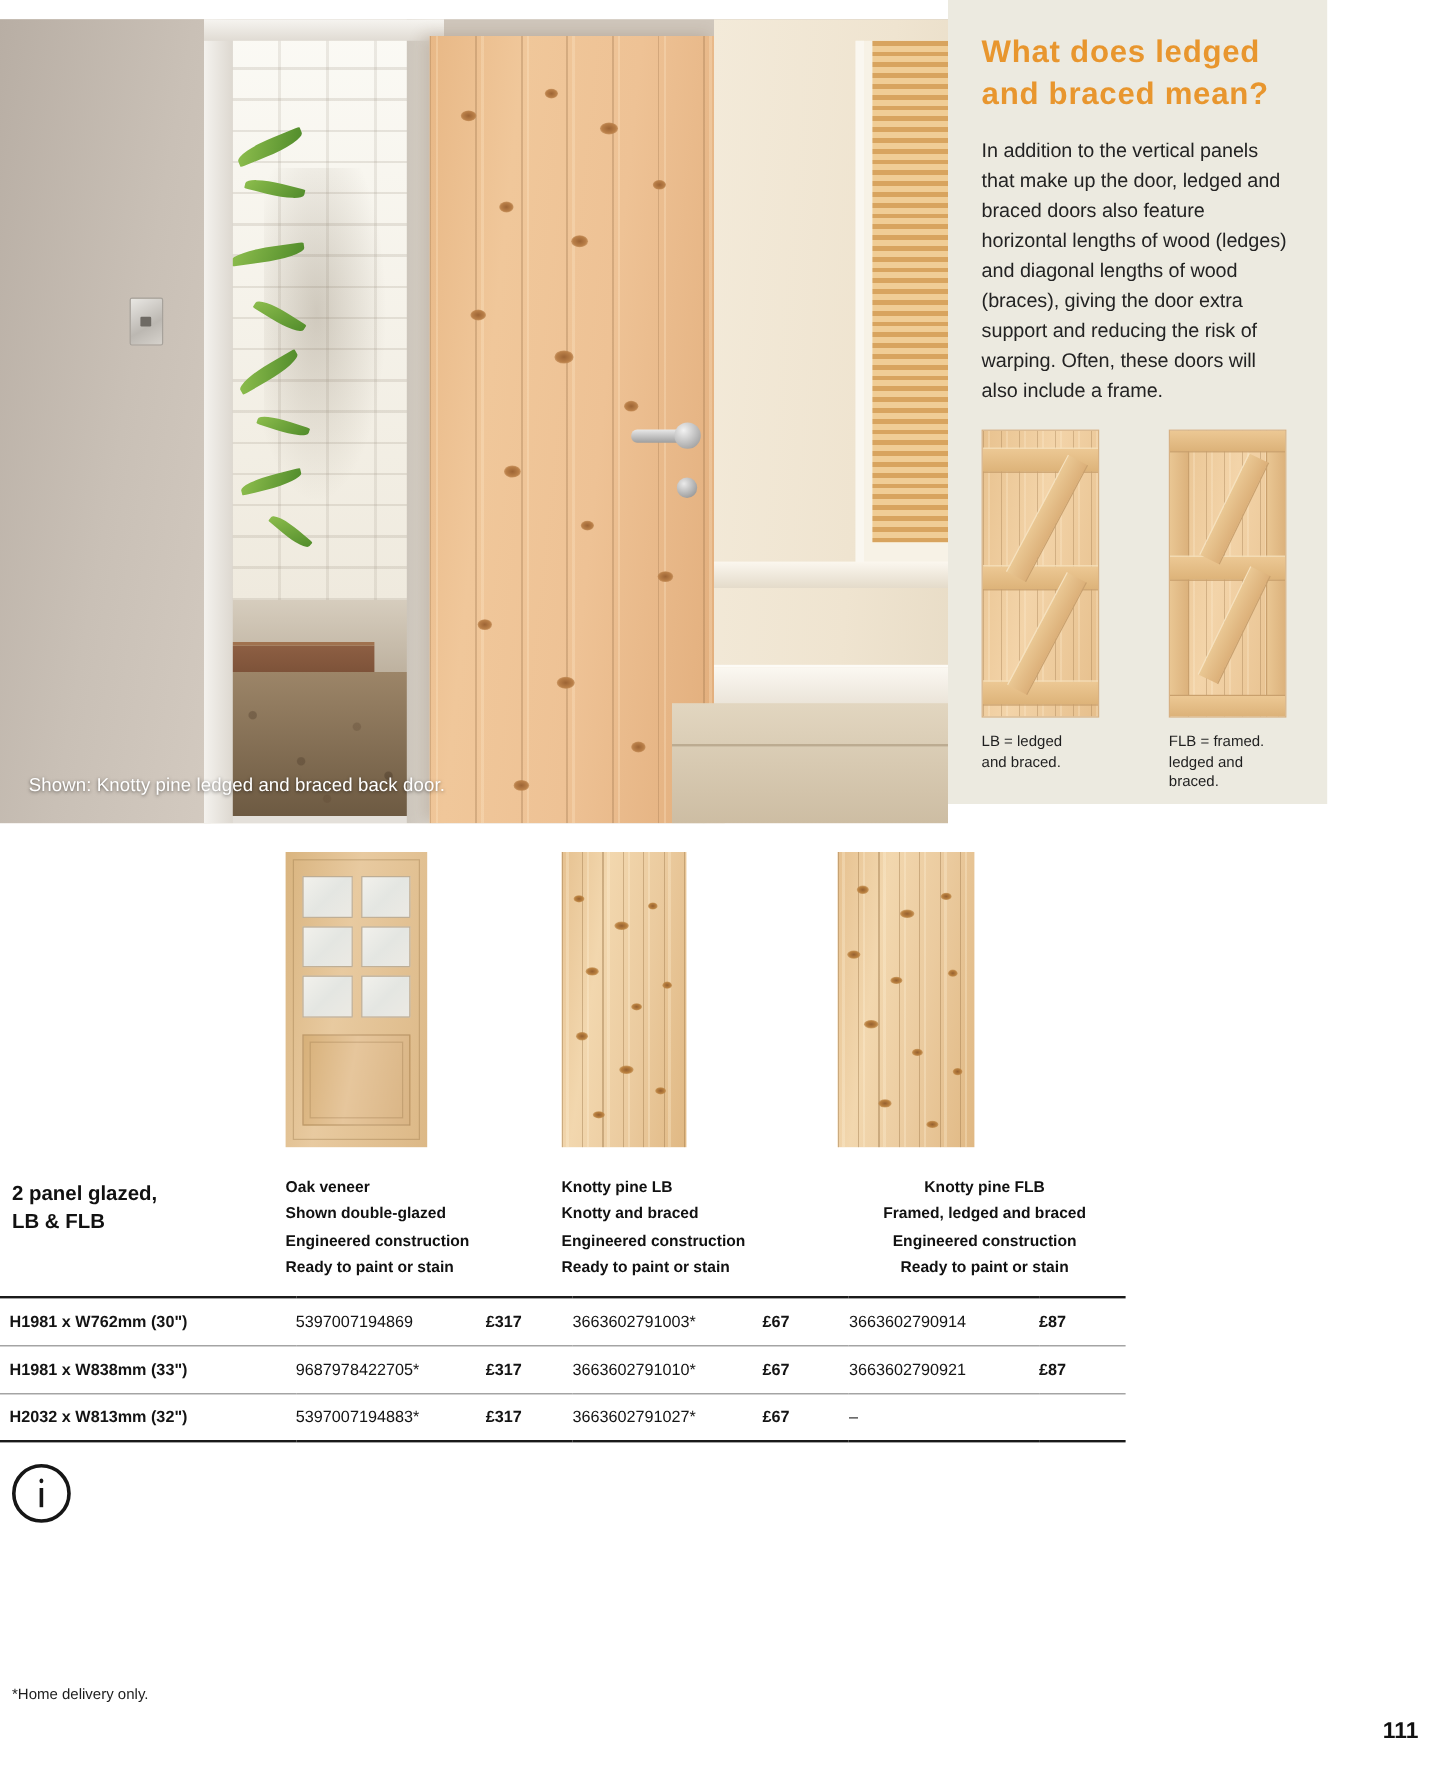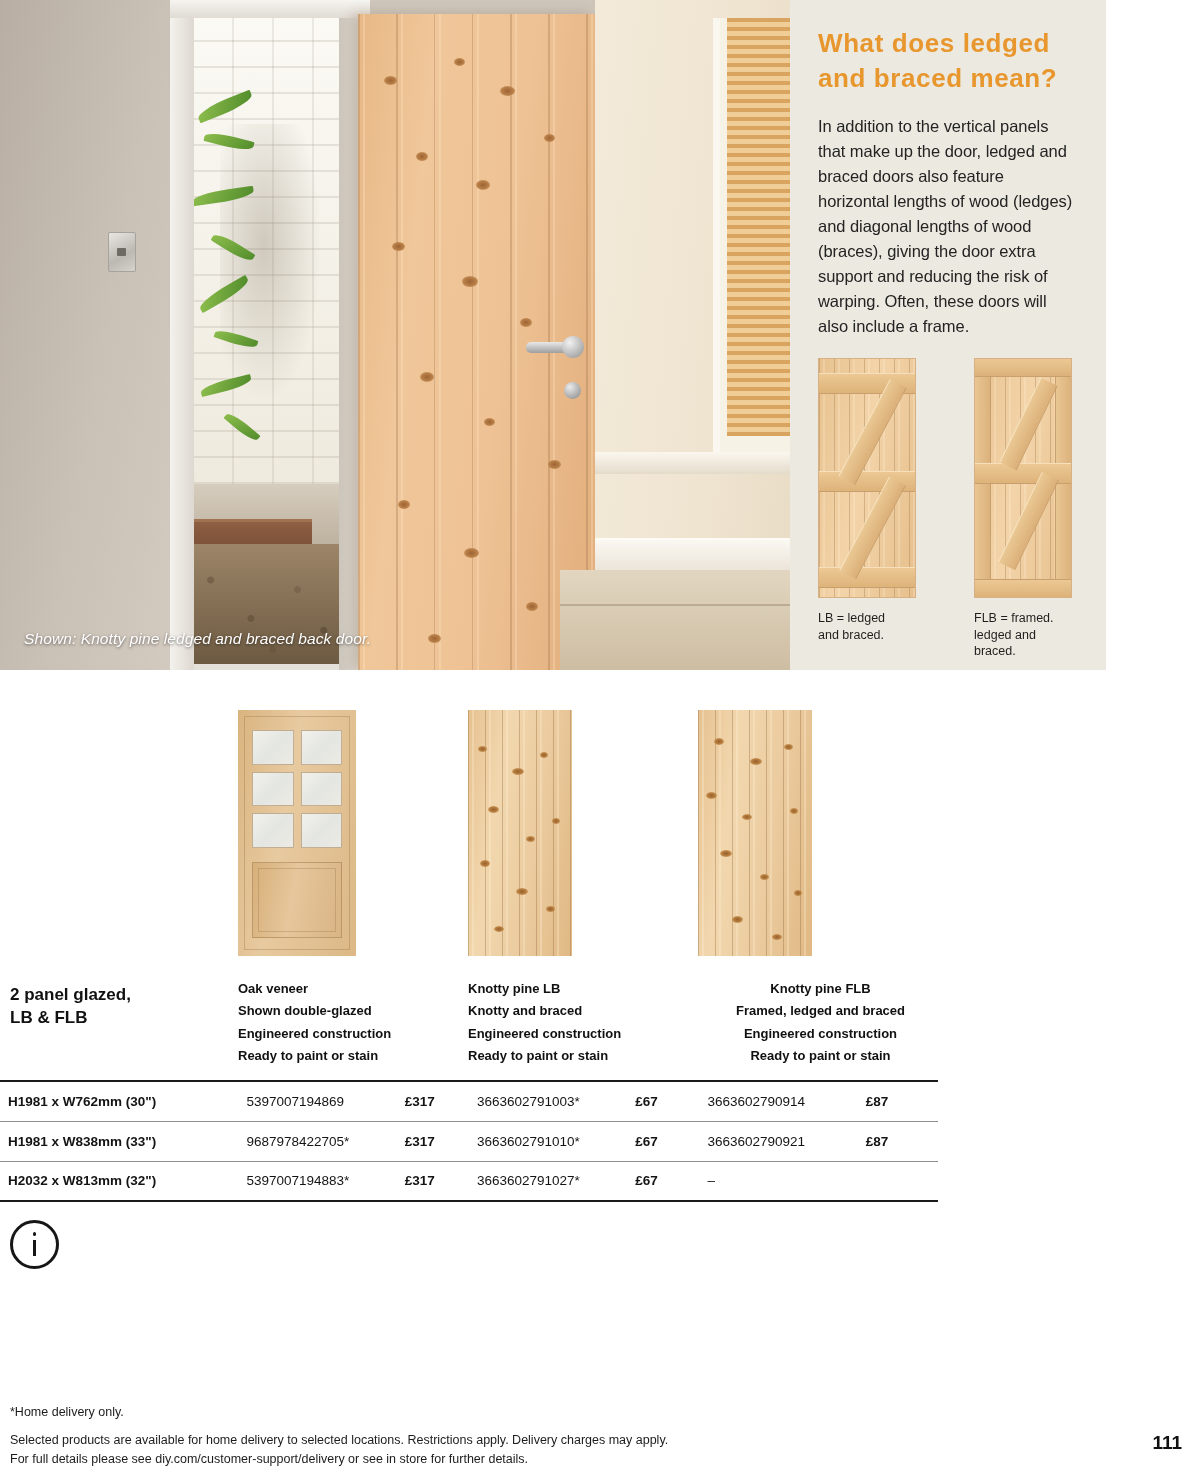--- a/index.html
+++ b/index.html
@@ -20,25 +20,24 @@
   .top-section {
     position: absolute;
     left: 0; top: 0;
     width: 1200px;
     height: 670px;
   }
 
   
   .hero-photo {
     position: absolute;
-    left: 0; top: 0;
+    left: 0; top: 16px;
     width: 790px; height: 670px;
     overflow: hidden;
     background: #cfc6bb;
-    font-style: italic;
   }
   
   .ph-wall-left {
     position: absolute; left: 0; top: 0;
     width: 176px; height: 670px;
     background: linear-gradient(100deg, #b8aea4 0%, #c9c0b6 55%, #d3cac0 100%);
   }
   .ph-switch {
     position: absolute; left: 108px; top: 232px;
     width: 26px; height: 38px;
@@ -470,21 +469,21 @@
 
   
   .footer {
     position: absolute;
     left: 10px; top: 1405px;
     width: 1000px;
   }
   .footer-note {
     font-size: 12.5px;
     color: #1c1c1c;
-    margin-bottom: 12px;
+    margin-bottom: 22px;
   }
   .footer-legal {
     font-size: 12.5px;
     line-height: 1.5;
     color: #1c1c1c;
     white-space: pre-line;
   }
   .page-number {
     position: absolute;
     right: 18px; top: 1432px;
@@ -703,16 +702,14 @@
     </tbody>
   </table>
 
   <div class="note">
     <div class="note-icon"></div>
   </div>
 </div>
 
 <div class="footer">
   <div class="footer-note">*Home delivery only.</div>
-  <div class="footer-legal">Selected products are available for home delivery to selected locations. Restrictions apply. Delivery charges may apply.
-For full details please see diy.com/customer-support/delivery or see in store for further details.</div>
 </div>
 <div class="page-number">111</div>
 
 </body></html>

